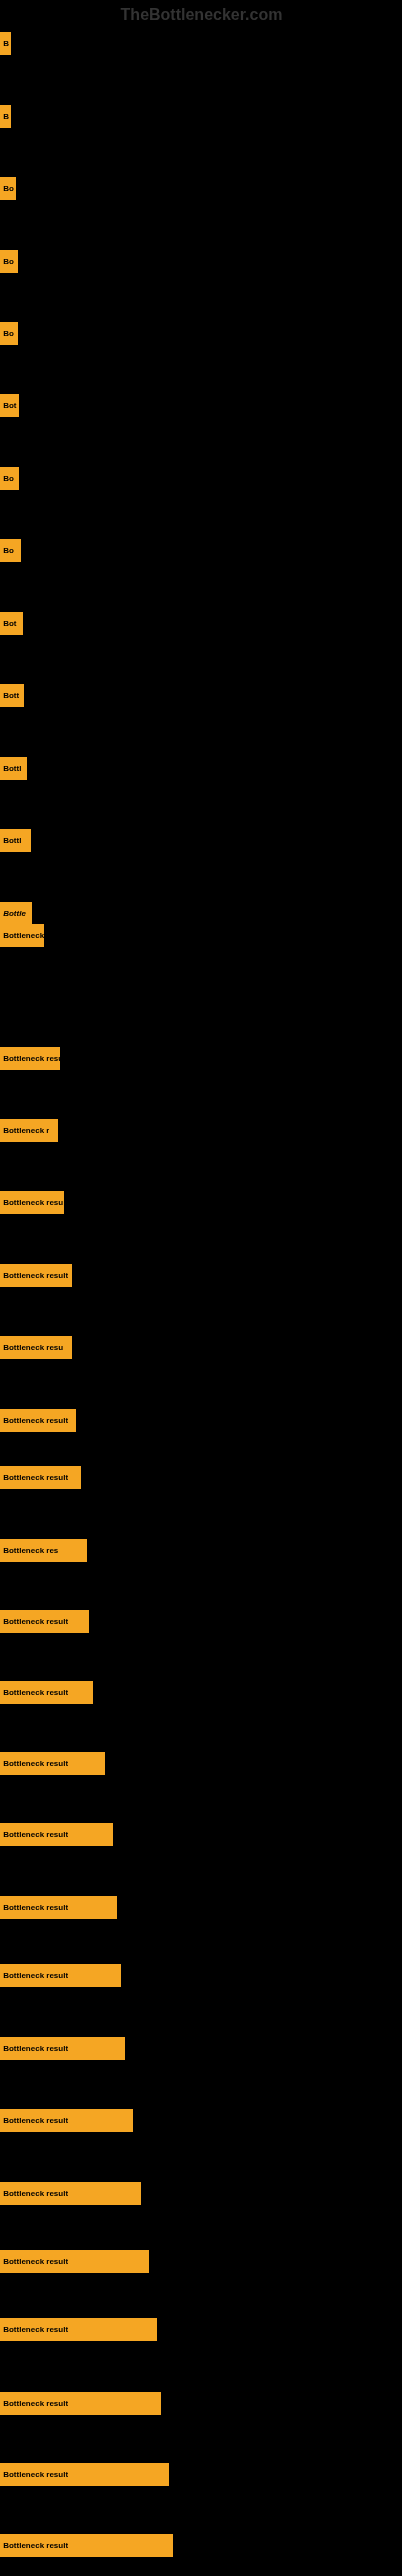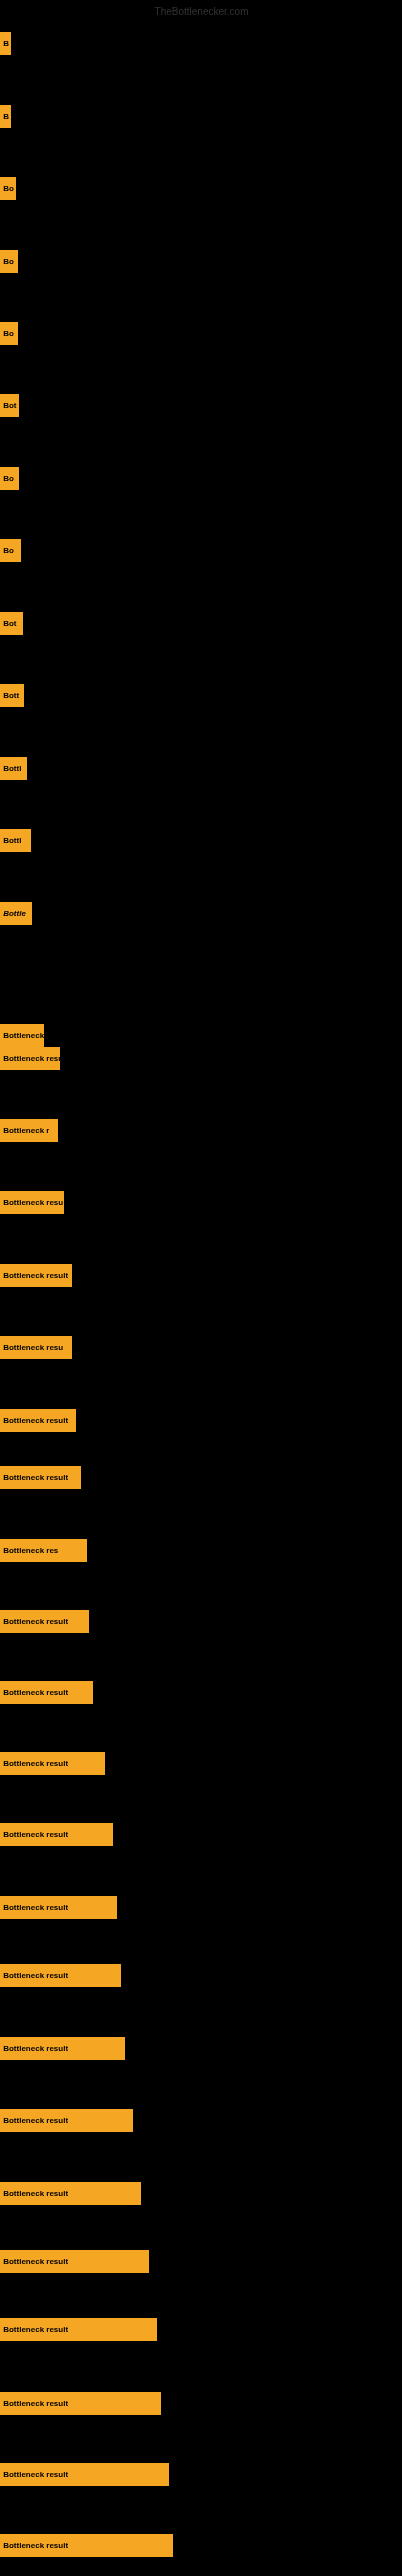--- a/index.html
+++ b/index.html
@@ -15,22 +15,22 @@
       font-family: Arial, sans-serif;
       position: relative;
     }
 
     .site-title {
       position: absolute;
       top: 6.4px;
       left: 50%;
       transform: translateX(-50%);
       color: #333;
-      font-size: 10px;
-      font-weight: normal;
+      font-size: 16px;
+      font-weight: bold;
       white-space: nowrap;
     }
 
     .bar-container {
       position: absolute;
       left: 0;
     }
 
     .bar {
       background-color: #f5a623;
@@ -112,21 +112,21 @@
     <div class="bar-container" style="top: 829px; left: 0px; width: 31px;">
       <div class="bar" style="width: 31px;">
         <span class="bar-label">Bottl</span>
       </div>
     </div>
     <div class="bar-container" style="top: 902px; left: 0px; width: 32px; font-style: italic;">
       <div class="bar" style="width: 32px;">
         <span class="bar-label">Bottle</span>
       </div>
     </div>
-    <div class="bar-container" style="top: 1024px; left: 0px; width: 44px;">
+    <div class="bar-container" style="top: 924px; left: 0px; width: 44px;">
       <div class="bar" style="width: 44px;">
         <span class="bar-label">Bottleneck</span>
       </div>
     </div>
     <div class="bar-container" style="top: 1047px; left: 0px; width: 60px;">
       <div class="bar" style="width: 60px;">
         <span class="bar-label">Bottleneck resu</span>
       </div>
     </div>
     <div class="bar-container" style="top: 1119px; left: 0px; width: 40px; border-radius: 10px;">

